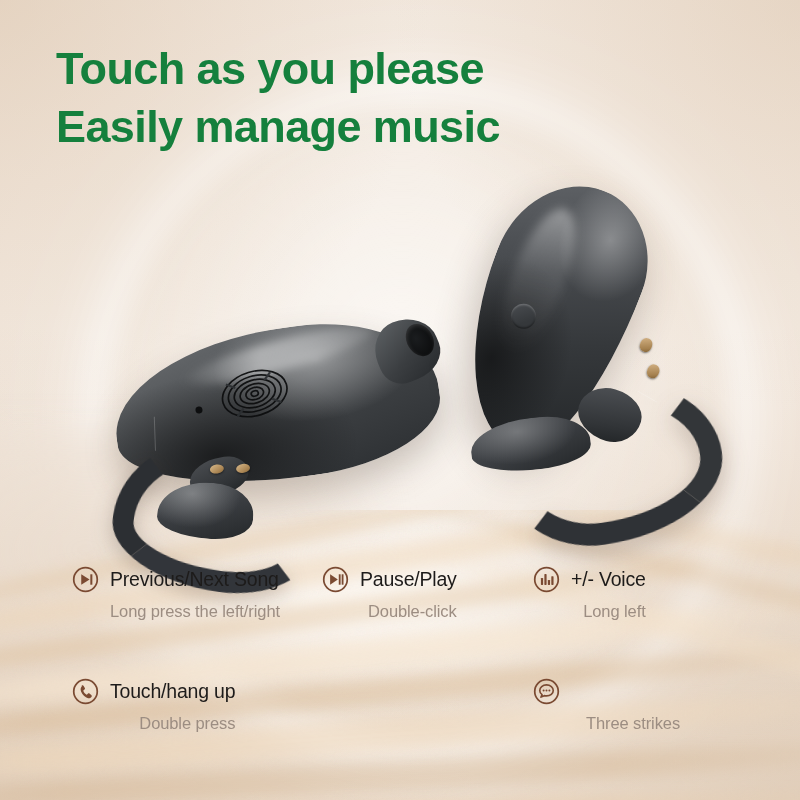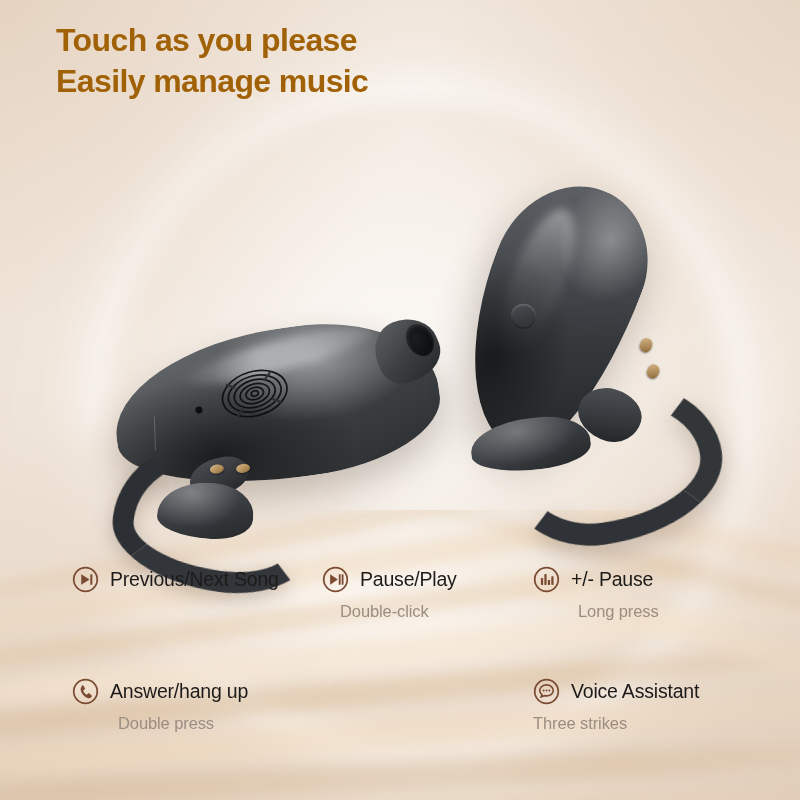--- a/index.html
+++ b/index.html
@@ -92,23 +92,23 @@
     width: 540px;
     height: 170px;
     background: radial-gradient(ellipse at 50% 50%, rgba(255,252,248,.85) 0%, rgba(255,250,243,.25) 58%, rgba(255,250,243,0) 80%);
     filter: blur(14px);
   }
 
   
   .headline {
     position: absolute;
     left: 56px;
-    top: 20px;
-    color: #a16207;
-    font-size: 32px;
+    top: 40px;
+    color: #15803d;
+    font-size: 45px;
     line-height: 1.28;
     font-weight: 700;
     letter-spacing: -0.6px;
     white-space: pre-line;
   }
 
   
   .bud { position: absolute; }
 
   
@@ -339,20 +339,21 @@
     border-radius: 48% 52% 44% 56% / 50% 46% 54% 50%;
     transform: rotate(14deg);
   }
 
   
   .features {
     position: absolute;
     left: 0;
     top: 566px;
     width: 800px;
+    text-align: right;
   }
   .feat-row {
     position: relative;
     height: 112px;
   }
   .feat {
     position: absolute;
     top: 0;
   }
   .feat-head {
@@ -459,20 +460,21 @@
 
       <div class="feat" style="left:72px">
         <div class="feat-head">
           <svg class="feat-icon" viewBox="0 0 28 28">
             <circle cx="14" cy="14" r="12.2" fill="none" stroke="#7a4a32" stroke-width="1.8"></circle>
             <path d="M9.6 8.6 L18.2 14 L9.6 19.4 Z" fill="#7a4a32"></path>
             <rect x="19" y="8.6" width="2.1" height="10.8" fill="#7a4a32"></rect>
           </svg>
           <span class="feat-title">Previous/Next Song</span>
         </div>
+        <div class="feat-sub" style="margin-left:38px">Long press the left/right</div>
       </div>
 
       <div class="feat" style="left:322px">
         <div class="feat-head">
           <svg class="feat-icon" viewBox="0 0 28 28">
             <circle cx="14" cy="14" r="12.2" fill="none" stroke="#7a4a32" stroke-width="1.8"></circle>
             <path d="M8.4 8.6 L16.4 14 L8.4 19.4 Z" fill="#7a4a32"></path>
             <rect x="17.4" y="8.6" width="1.9" height="10.8" fill="#7a4a32"></rect>
             <rect x="20.4" y="8.6" width="1.9" height="10.8" fill="#7a4a32"></rect>
           </svg>
@@ -485,52 +487,51 @@
         <div class="feat-head">
           <svg class="feat-icon" viewBox="0 0 28 28">
             <circle cx="14" cy="14" r="12.2" fill="none" stroke="#7a4a32" stroke-width="1.8"></circle>
             <g fill="#7a4a32">
               <rect x="8.2" y="12.4" width="2.3" height="7.2" rx="0.6"></rect>
               <rect x="11.8" y="8.4" width="2.3" height="11.2" rx="0.6"></rect>
               <rect x="15.4" y="14.4" width="2.3" height="5.2" rx="0.6"></rect>
               <rect x="19" y="10.6" width="2.3" height="9" rx="0.6"></rect>
             </g>
           </svg>
-          <span class="feat-title">+/- Pause</span>
+          <span class="feat-title">+/- Voice</span>
         </div>
-        <div class="feat-sub" style="margin-left:45px">Long press</div>
+        <div class="feat-sub" style="margin-left:45px">Long left</div>
       </div>
 
     </div>
 
     <div class="feat-row">
 
       <div class="feat" style="left:72px">
         <div class="feat-head">
           <svg class="feat-icon" viewBox="0 0 28 28">
             <circle cx="14" cy="14" r="12.2" fill="none" stroke="#7a4a32" stroke-width="1.8"></circle>
             <path d="M10.1 7.9c.7-.5 1.6-.3 2 .4l1.2 2c.3.6.2 1.3-.4 1.7l-.9.7c-.2.2-.3.5-.2.8.4 1.2 1.6 2.9 3 3.7.3.2.6.1.8-.1l.8-.8c.5-.5 1.2-.5 1.7-.1l1.9 1.4c.6.5.7 1.4.2 2-1 1.2-2.6 1.8-4.1 1.2-3.2-1.2-6.2-4.5-7-7.8-.4-1.6.1-3.2 1-4.1z" fill="#7a4a32"></path>
           </svg>
-          <span class="feat-title">Answer/hang up</span>
+          <span class="feat-title">Touch/hang up</span>
         </div>
         <div class="feat-sub" style="margin-left:46px">Double press</div>
       </div>
 
 
       <div class="feat" style="left:533px">
         <div class="feat-head">
           <svg class="feat-icon" viewBox="0 0 28 28">
             <circle cx="14" cy="14" r="12.2" fill="none" stroke="#7a4a32" stroke-width="1.8"></circle>
             <path d="M14 7.2c4 0 7 2.5 7 5.7 0 3.2-3 5.7-7 5.7-.8 0-1.6-.1-2.3-.3l-3.4 1.5 1.1-2.6c-1.5-1-2.4-2.5-2.4-4.3 0-3.2 3-5.7 7-5.7z" fill="none" stroke="#7a4a32" stroke-width="1.7" stroke-linejoin="round"></path>
             <g fill="#7a4a32">
               <circle cx="11" cy="12.9" r="1.05"></circle>
               <circle cx="14" cy="12.9" r="1.05"></circle>
               <circle cx="17" cy="12.9" r="1.05"></circle>
             </g>
           </svg>
-          <span class="feat-title">Voice Assistant</span>
         </div>
-        <div class="feat-sub" style="">Three strikes</div>
+        <div class="feat-sub" style="margin-left:53px">Three strikes</div>
       </div>
 
     </div>
   </div>
 </div>
 
 </body></html>

